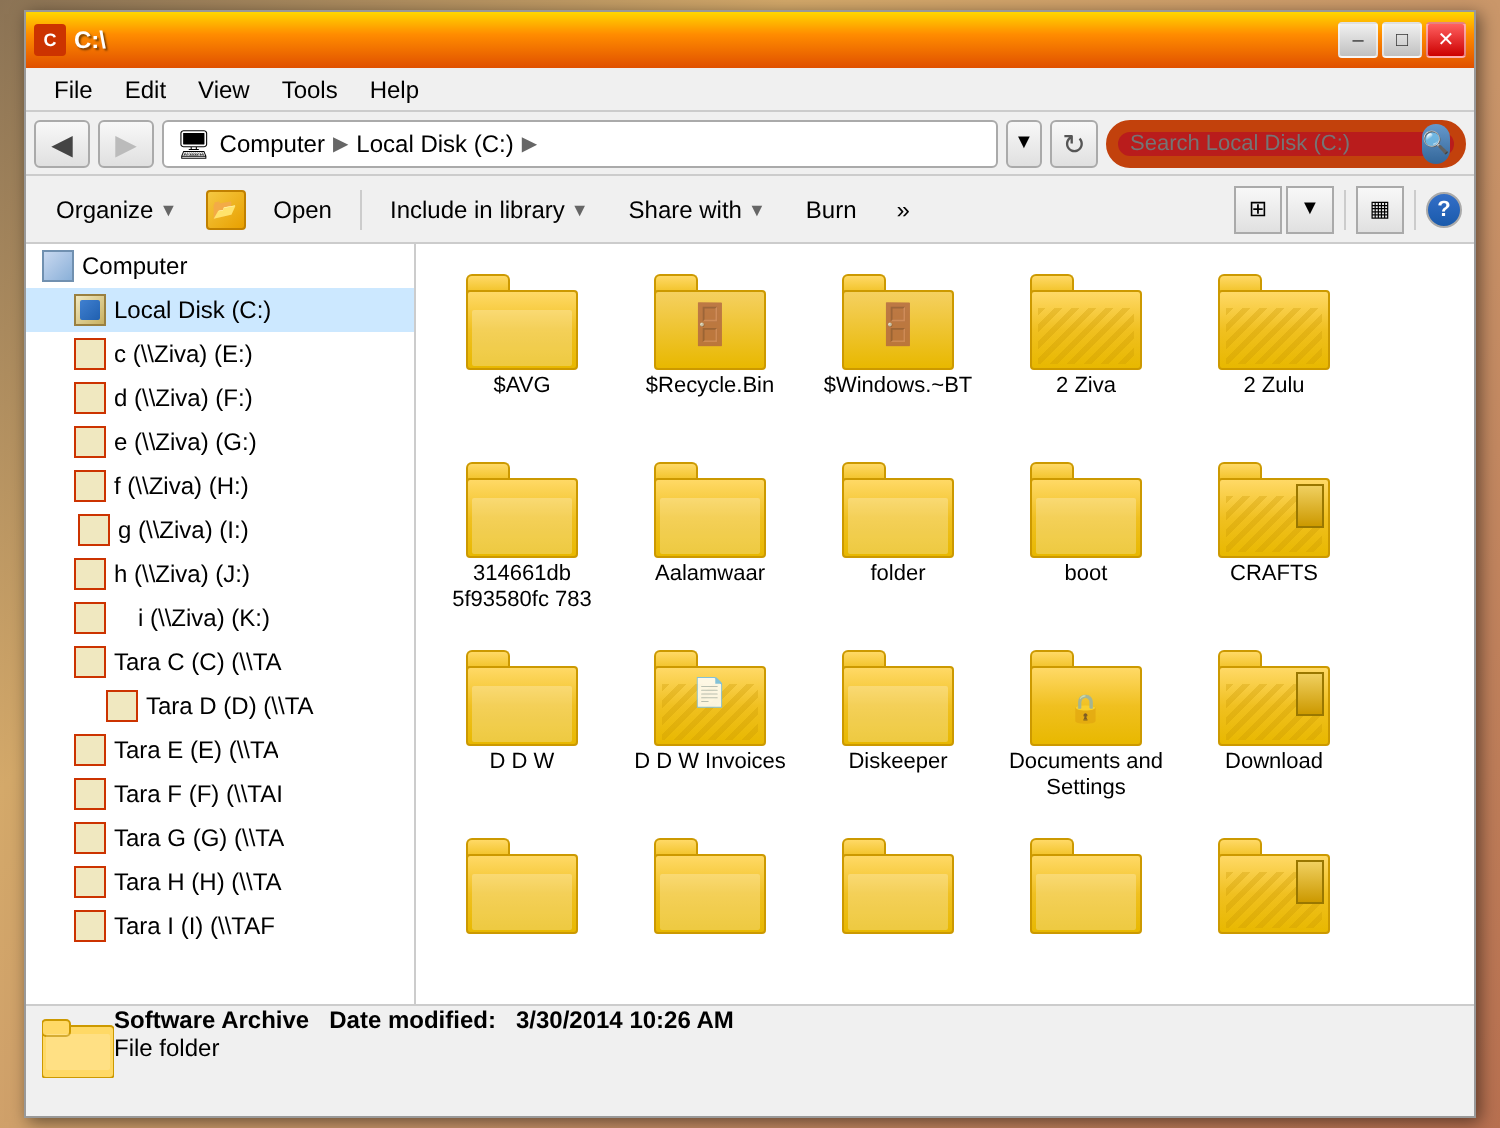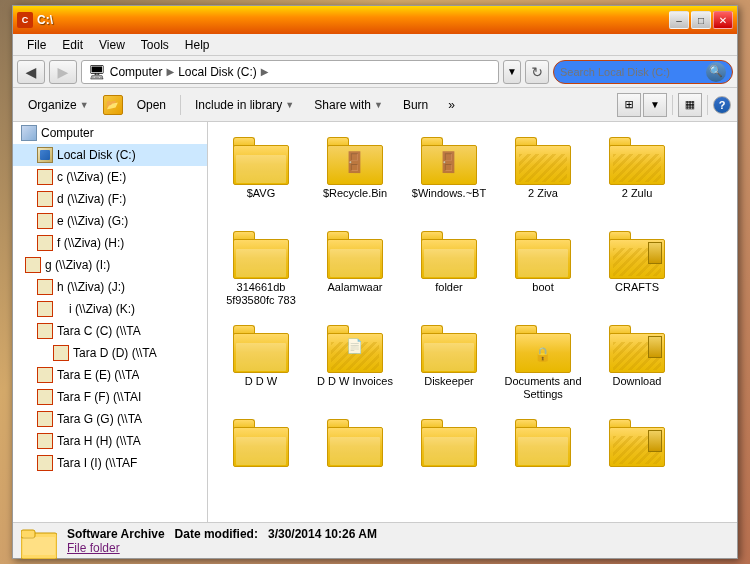--- a/index.html
+++ b/index.html
@@ -164,22 +164,22 @@
       border: 1px solid #aaa;
       border-radius: 3px;
       cursor: pointer;
       display: flex;
       align-items: center;
       justify-content: center;
     }
     .search-box {
       display: flex;
       align-items: center;
-      background: #3b82f6;
-      border: 1px solid #c2410c;
+      background: #b91c1c;
+      border: 6px solid #c2410c;
       border-radius: 12px;
       height: 24px;
       padding: 0 6px;
       width: 180px;
       gap: 4px;
     }
     .search-box input {
       border: none;
       outline: none;
       font-size: 11px;
@@ -379,40 +379,38 @@
         transparent,
         transparent 3px,
         rgba(200,150,0,0.3) 3px,
         rgba(200,150,0,0.3) 6px
       );
     }
 
     
     .status-bar {
       background: #f0f0f0;
-      height: 36px;
+      height: 56px;
       border-top: 1px solid #ccc;
       display: flex;
-      align-items: center;
       padding: 0 8px;
-      gap: 10px;
       flex-shrink: 0;
     }
     .status-icon {
       width: 36px;
       height: 36px;
       flex-shrink: 0;
     }
     .status-text {
       display: flex;
       flex-direction: column;
       font-size: 12px;
     }
     .status-name { font-weight: bold; }
-    .status-type { color: #701a75; text-decoration: underline; }
+    .status-type { color: #000000; }
   </style>
 </head>
 <body>
 
 <div class="bg-photos"></div>
 
 <div class="window">
 
   <div class="title-bar">
     <div class="title-bar-icon">
@@ -523,21 +521,21 @@
         <span class="item-label">d (\\Ziva) (F:)</span>
       </div>
       <div class="sidebar-item" style="padding-left:24px;">
         <div style="width:16px;height:16px;background:#f0e8c0;border:1px solid #cc3300;flex-shrink:0;"></div>
         <span class="item-label">e (\\Ziva) (G:)</span>
       </div>
       <div class="sidebar-item" style="padding-left:24px;">
         <div style="width:16px;height:16px;background:#f0e8c0;border:1px solid #cc3300;flex-shrink:0;"></div>
         <span class="item-label">f (\\Ziva) (H:)</span>
       </div>
-      <div class="sidebar-item" style="padding-left:12px;">
+      <div class="sidebar-item" style="padding-left:26px;">
         <div style="width:16px;height:16px;background:#f0e8c0;border:1px solid #cc3300;flex-shrink:0;"></div>
         <span class="item-label">g (\\Ziva) (I:)</span>
       </div>
       <div class="sidebar-item" style="padding-left:24px;">
         <div style="width:16px;height:16px;background:#f0e8c0;border:1px solid #cc3300;flex-shrink:0;"></div>
         <span class="item-label">h (\\Ziva) (J:)</span>
       </div>
       <div class="sidebar-item" style="padding-left:24px;gap:16px;">
         <div style="width:16px;height:16px;background:#f0e8c0;border:1px solid #cc3300;flex-shrink:0;"></div>
         <span class="item-label">i (\\Ziva) (K:)</span>

